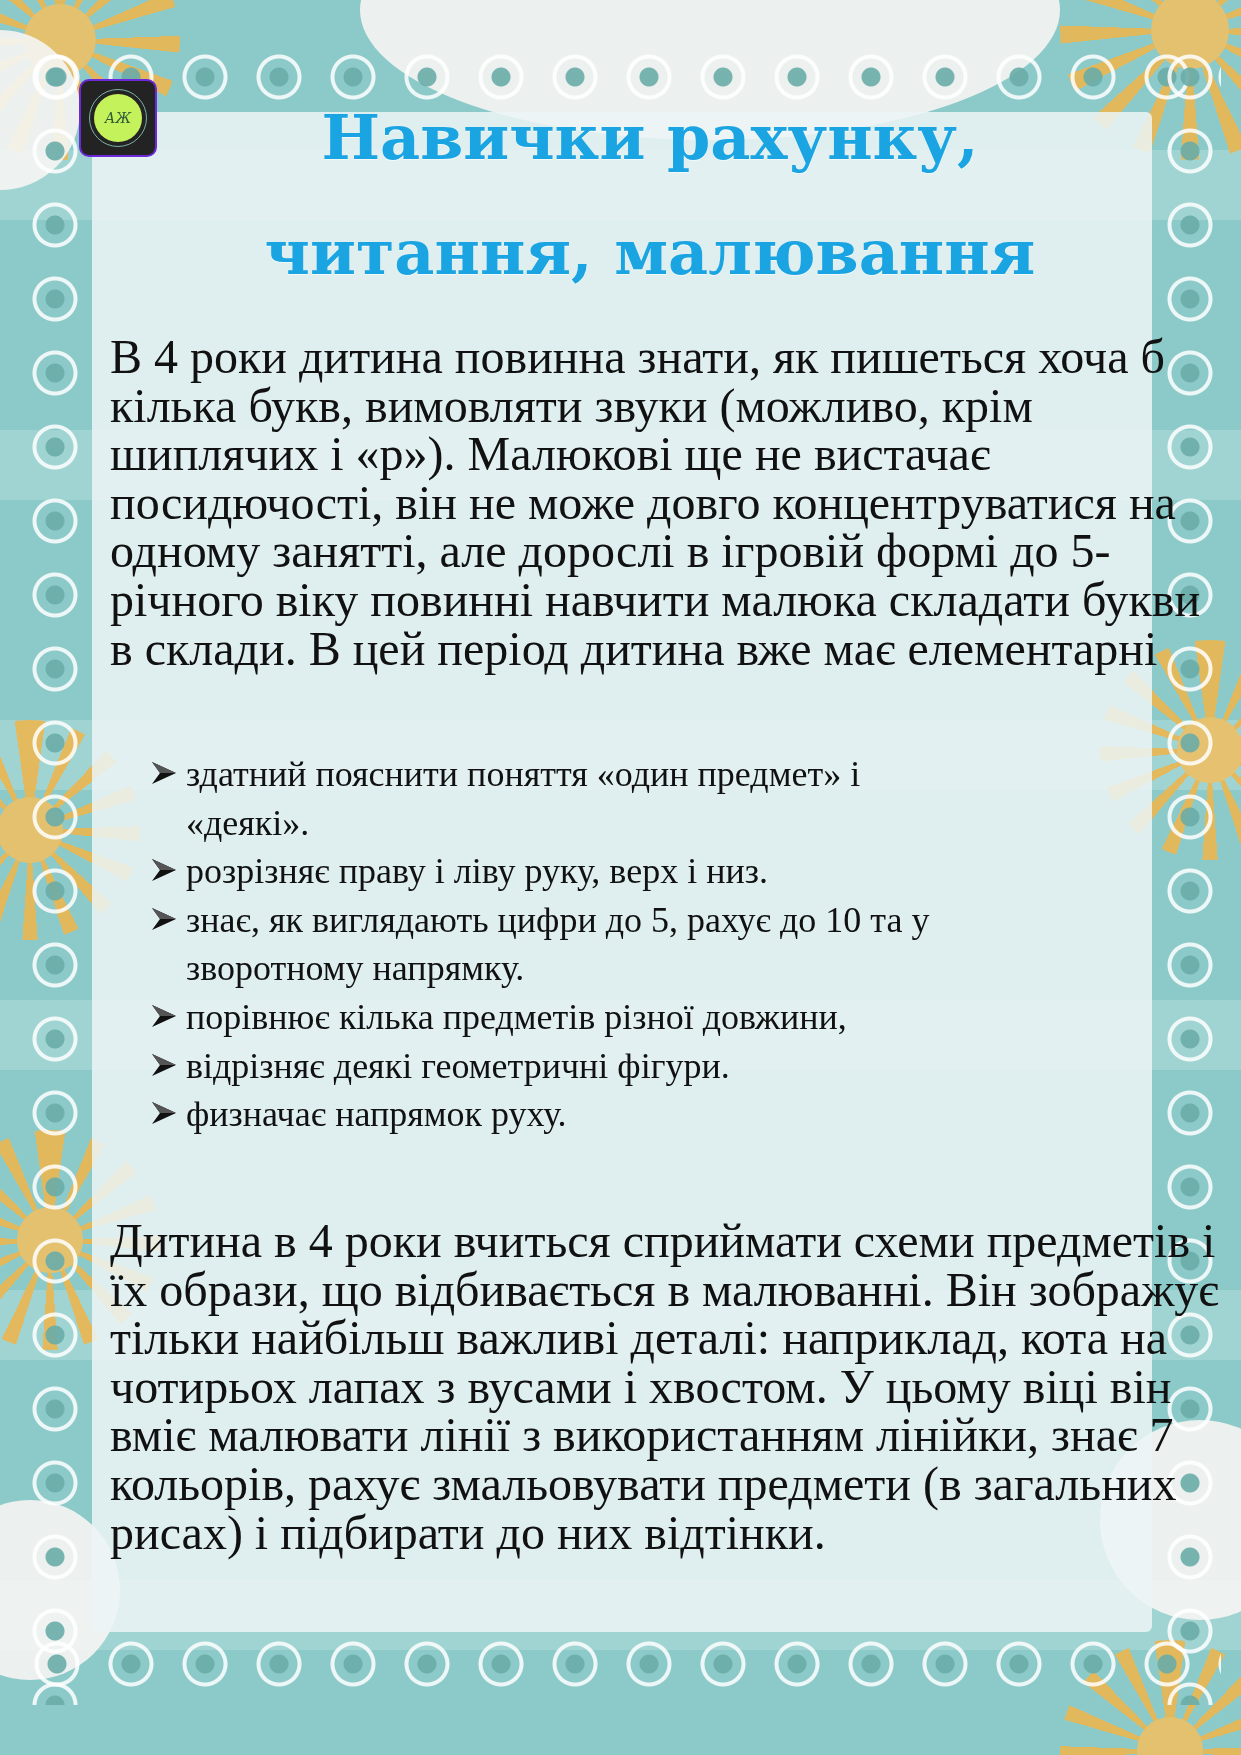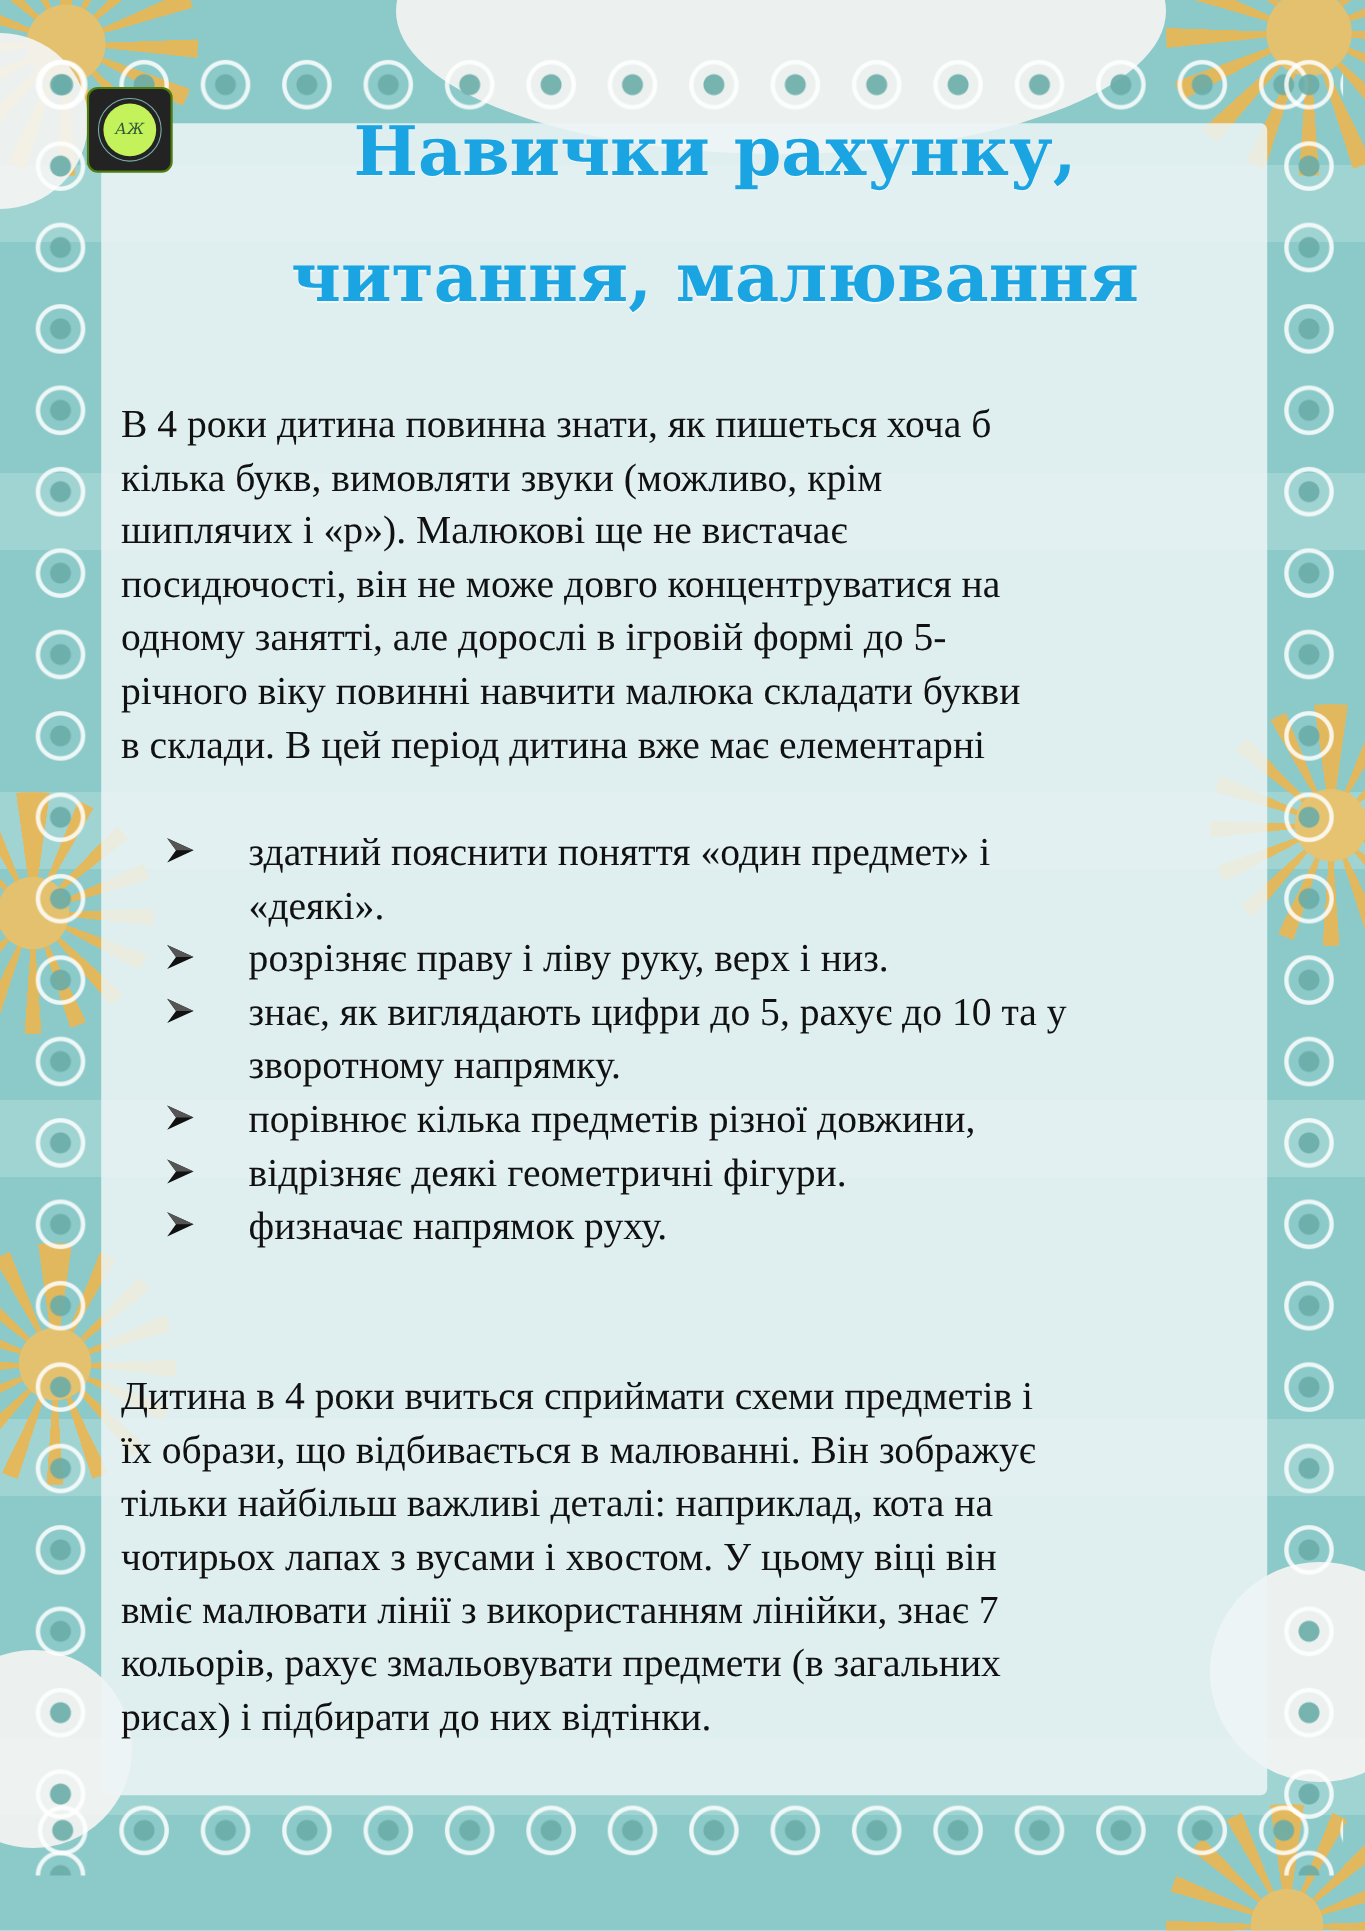--- a/index.html
+++ b/index.html
@@ -38,21 +38,21 @@
   
   .panel {
     position: absolute; left: 92px; top: 112px; width: 1060px; height: 1520px;
     background: rgba(236, 244, 246, 0.86);
     border-radius: 6px;
   }
 
   
   .logo {
     position: absolute; left: 79px; top: 79px; width: 78px; height: 78px;
-    background: #232323; border-radius: 10px; border: 2px solid #4d7c0f;
+    background: #232323; border-radius: 10px; border: 2px solid #6d28d9;
     box-sizing: border-box;
   }
   .logo-ring {
     position: absolute; left: 8px; top: 8px; width: 58px; height: 58px;
     border-radius: 50%; border: 1px solid #7ab0a8; box-sizing: border-box;
   }
   .logo-circle {
     position: absolute; left: 13px; top: 13px; width: 48px; height: 48px;
     border-radius: 50%; background: #c4f25a;
     display: flex; align-items: center; justify-content: center;
@@ -67,29 +67,29 @@
     font-size: 62px; line-height: 1;
     text-shadow: 0 1px 0 rgba(255,255,255,.6);
   }
   .title-1 { top: 107px; }
   .title-2 { top: 222px; }
 
   
   .text {
     position: absolute; left: 110px; width: 1030px;
     font-family: "Liberation Serif", serif;
-    font-size: 36px; line-height: 48.6px; color: #111; margin-top: 28px;
+    font-size: 48px; line-height: 48.6px; color: #111;
   }
   .para1 { top: 333px; }
   .para2 { top: 1217px; }
   .para p { margin: 0; white-space: nowrap; }
 
   .bullets { position: absolute; left: 148px; top: 750px; width: 1000px; }
   .bullet { position: relative; padding-left: 38px; font-size: 36px; line-height: 48.6px; color: #111; }
-  .bullet .line { display: block; white-space: nowrap; margin-left: 40px; }
+  .bullet .line { display: block; white-space: nowrap; }
   .bullet .arrow {
     position: absolute; left: 2px; top: 8px; width: 28px; height: 30px;
   }
 </style>
 </head>
 <body>
 
 <div class="bg">
   <div class="stripe" style="top:150px"></div>
   <div class="stripe" style="top:430px"></div>

